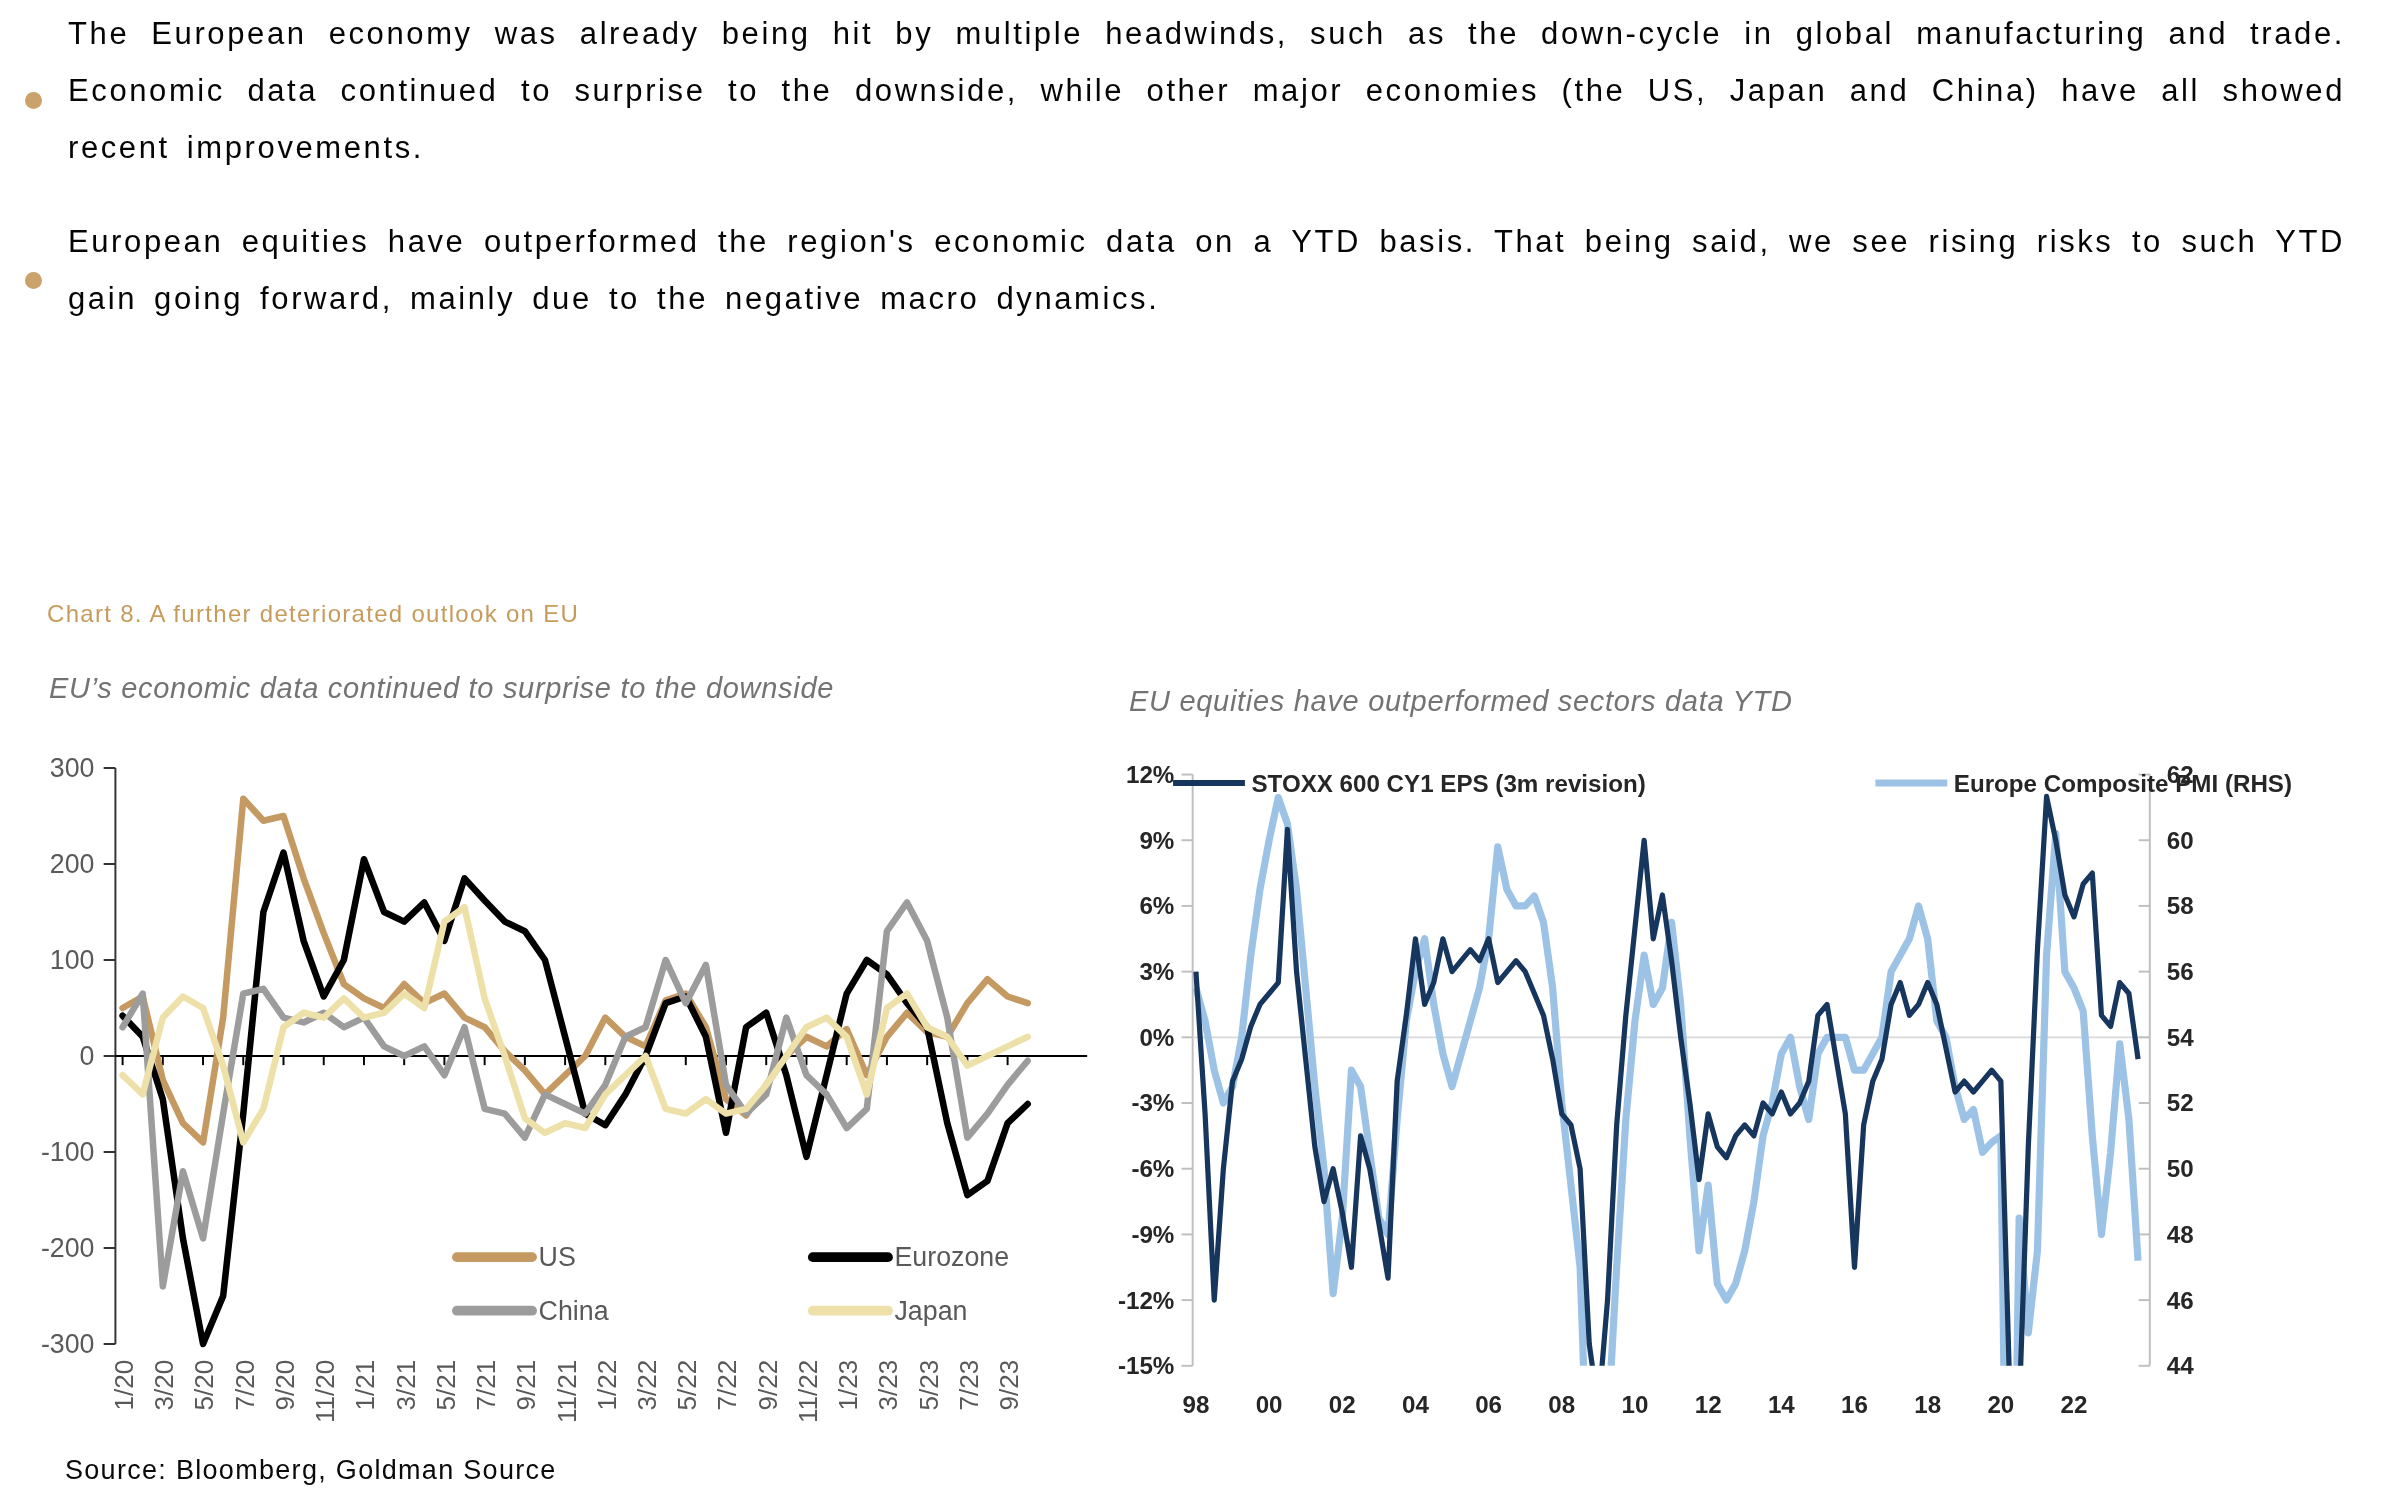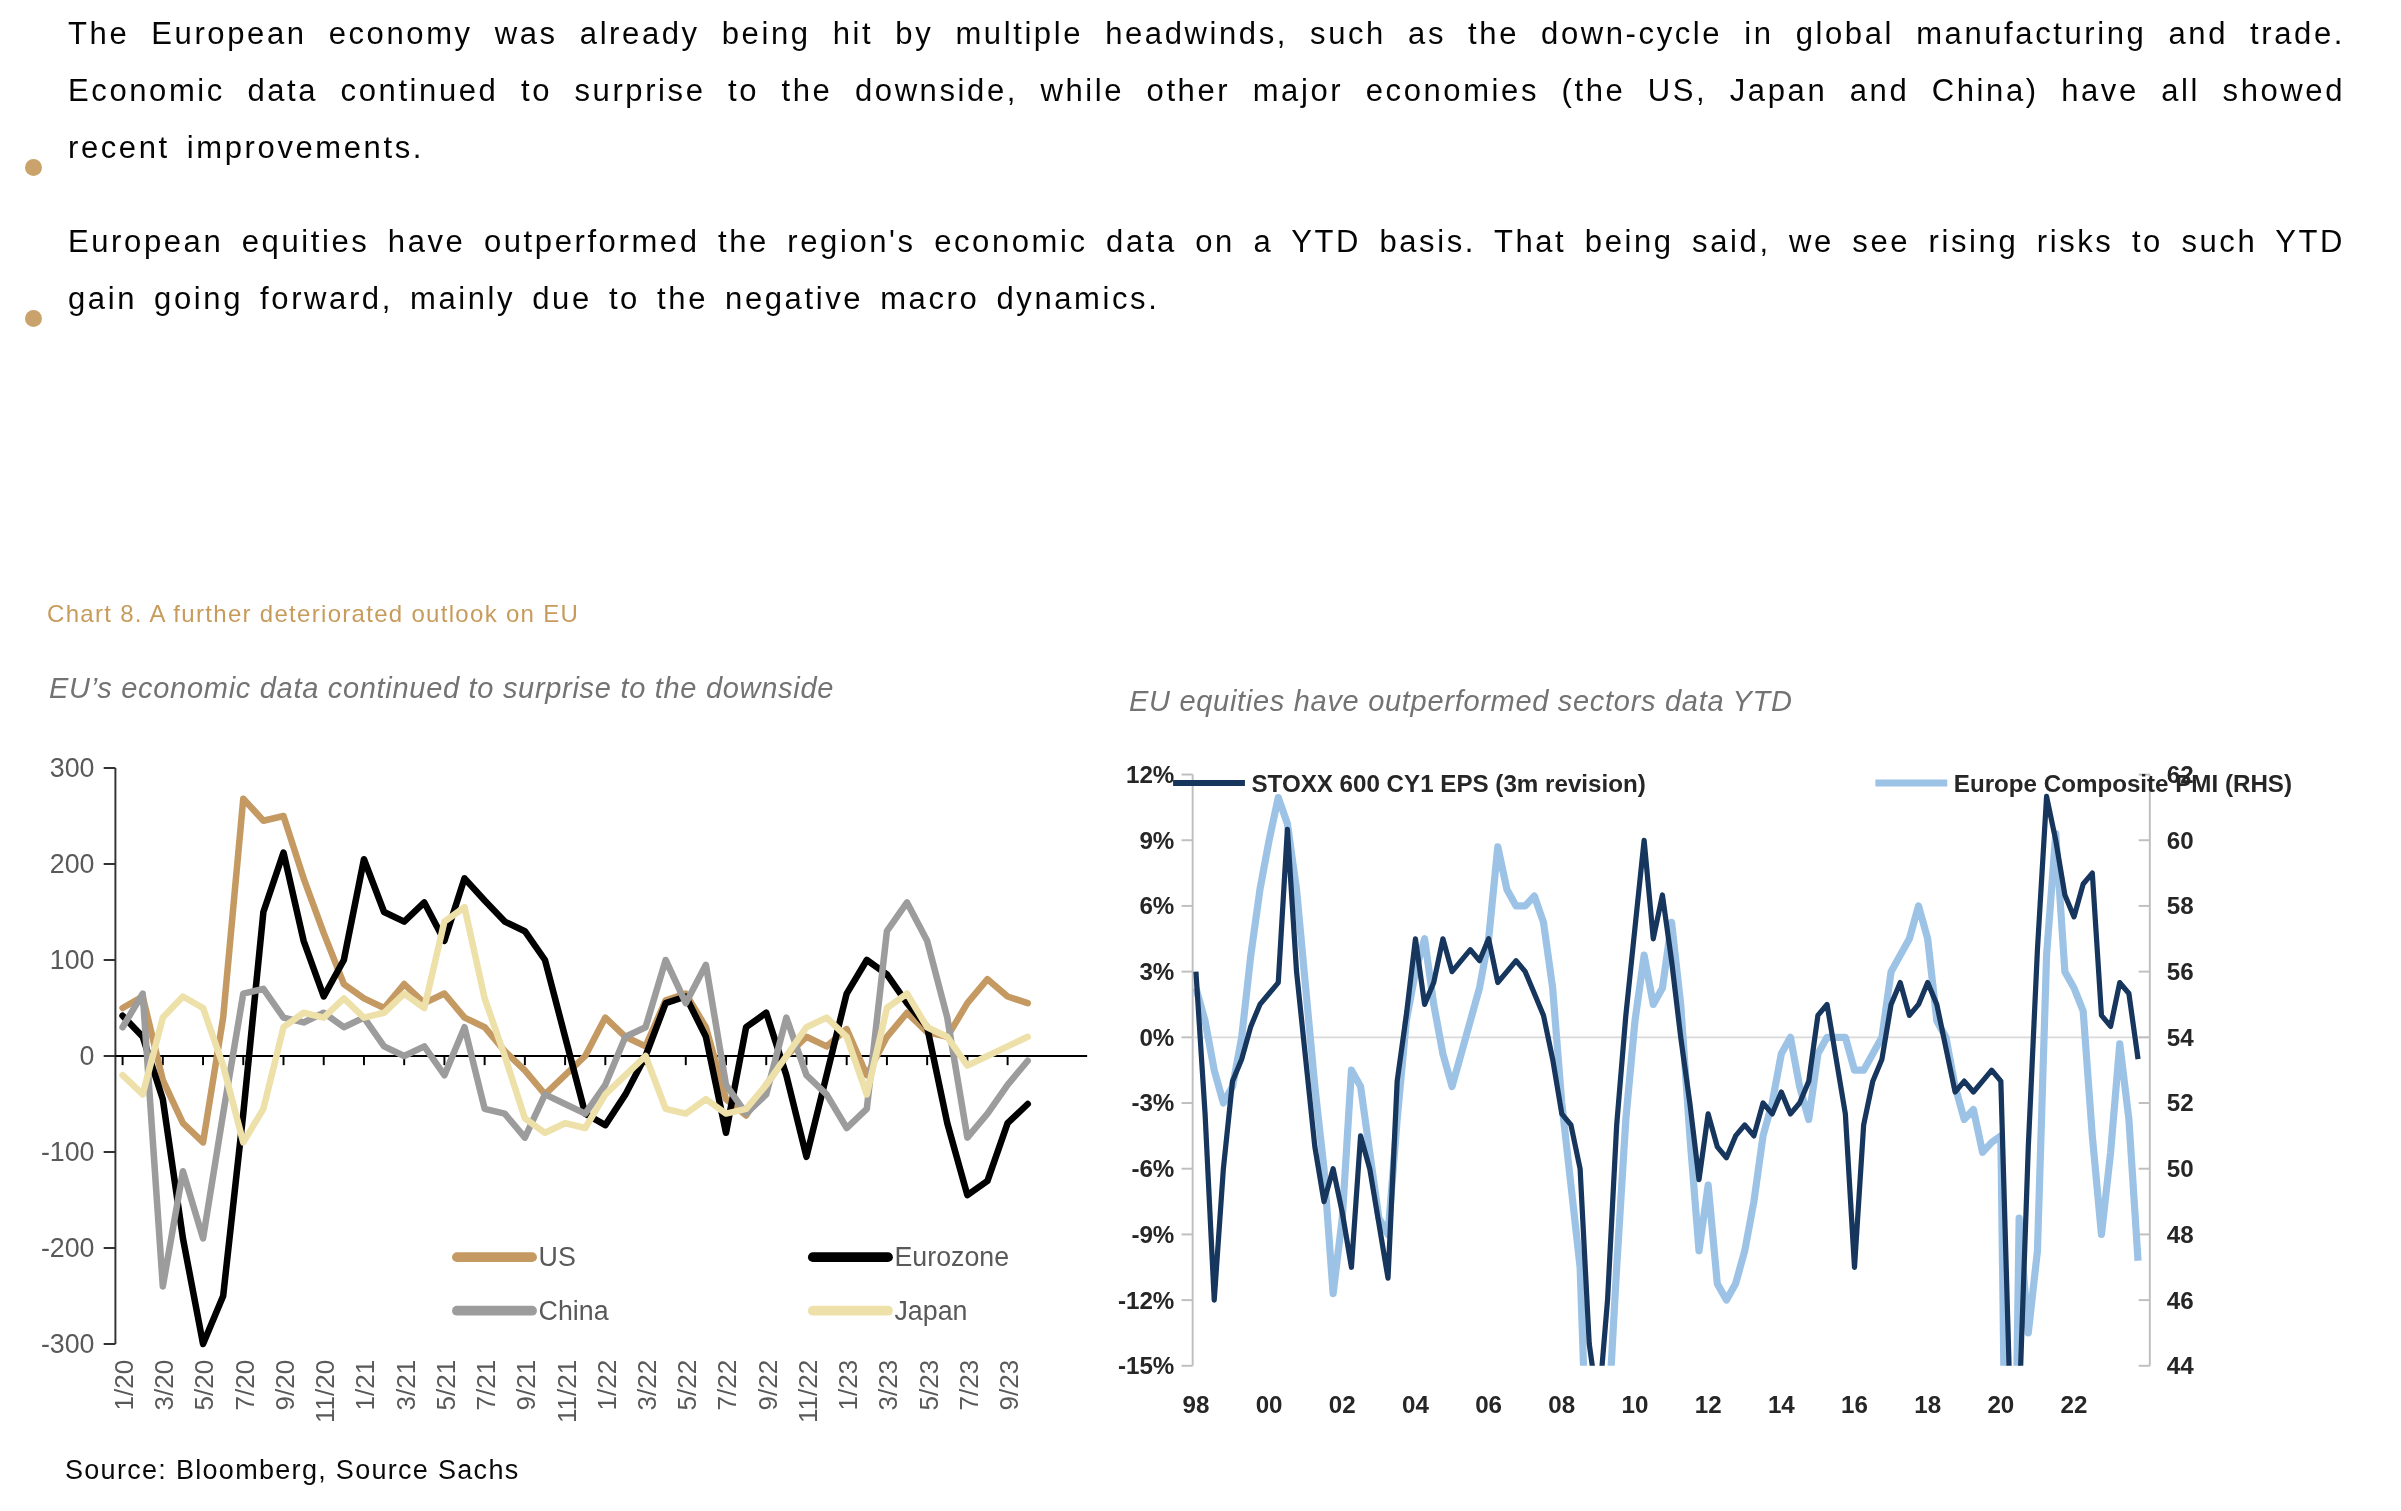--- a/index.html
+++ b/index.html
@@ -1,20 +1,20 @@
 <!DOCTYPE html>
 <html style="font-size:10.5px"><head>
 <meta charset="utf-8">
 <style>
   html,body{margin:0;padding:0;background:#ffffff;}
   .page{position:relative;width:2401px;height:1512px;background:#ffffff;overflow:hidden;
         font-family:"Liberation Sans",sans-serif;color:#050505;}
   
   .bullets{position:absolute;left:25px;top:5.2px;width:2323px;}
-  .bullet{display:flex;align-items:flex-end;}
+  .bullet{display:flex;align-items:center;}
   .bullet + .bullet{margin-top:37px;}
   .dot{flex:0 0 17px;width:17px;height:17px;border-radius:50%;background:#C9A36B;margin-top:20px;}
   .btext{margin-left:26px;width:2277px;font-size:31px;line-height:57px;letter-spacing:2.6px;
          word-spacing:5.9px;text-align:justify;color:#050505;}
   
   .heading{position:absolute;left:47px;top:600px;font-size:24px;letter-spacing:1.3px;color:#C79B5C;}
   .subtitle{position:absolute;font-size:29px;font-style:italic;letter-spacing:0.7px;color:#737373;}
   #subtitle-left{left:49px;top:672px;}
   #subtitle-right{left:1129px;top:685px;}
   
@@ -190,16 +190,16 @@
         <text x="1474" y="1002" text-anchor="middle" font-size="37" font-weight="700" fill="#262626">22</text>
         <polyline points="130.0,351.8 144.0,402.1 158.0,477.5 172.0,527.8 186.0,502.6 200.0,427.2 214.0,301.5 228.0,201.0 242.0,125.6 256.0,60.2 270.0,100.4 284.0,201.0 298.0,351.8 312.0,502.6 326.0,628.3 340.0,819.4 354.0,703.8 368.0,477.5 382.0,502.6 396.0,603.2 410.0,703.8 424.0,728.9 438.0,552.9 452.0,402.1 466.0,326.7 480.0,276.4 494.0,376.9 508.0,452.4 522.0,502.6 536.0,452.4 550.0,402.1 564.0,351.8 578.0,276.4 592.0,135.6 606.0,201.0 620.0,226.1 634.0,226.1 648.0,211.0 662.0,251.3 676.0,351.8 690.0,527.8 704.0,653.5 718.0,779.2 732.0,1181.4 746.0,1307.1 760.0,1030.6 774.0,779.2 788.0,552.9 802.0,402.1 816.0,301.5 830.0,376.9 844.0,351.8 858.0,251.3 872.0,376.9 886.0,578.1 900.0,754.0 914.0,653.5 928.0,804.3 942.0,829.4 956.0,804.3 970.0,754.0 984.0,678.6 998.0,578.1 1012.0,527.8 1026.0,452.4 1040.0,427.2 1054.0,502.6 1068.0,552.9 1082.0,452.4 1096.0,427.2 1110.0,427.2 1124.0,427.2 1138.0,477.5 1152.0,477.5 1166.0,452.4 1180.0,427.2 1194.0,326.7 1208.0,301.5 1222.0,276.4 1236.0,226.1 1250.0,276.4 1264.0,402.1 1278.0,427.2 1292.0,502.6 1306.0,552.9 1320.0,537.8 1334.0,603.2 1348.0,588.1 1362.0,578.1 1376.0,1659.0 1390.0,703.8 1404.0,879.7 1418.0,754.0 1432.0,301.5 1446.0,115.5 1460.0,326.7 1474.0,351.8 1488.0,387.0 1502.0,578.1 1516.0,728.9 1530.0,603.2 1544.0,437.3 1558.0,552.9 1572.0,769.1" fill="none" stroke="#9CC3E5" stroke-width="11" stroke-linejoin="round" clip-path="url(#rplot)"></polyline>
         <polyline points="130.0,326.7 144.0,544.5 158.0,829.4 172.0,628.3 186.0,494.3 200.0,460.7 214.0,410.5 228.0,376.9 242.0,360.2 256.0,343.4 270.0,108.8 284.0,326.7 298.0,460.7 312.0,594.8 326.0,678.6 340.0,628.3 354.0,695.4 368.0,779.2 382.0,578.1 396.0,628.3 410.0,712.1 424.0,795.9 438.0,494.3 452.0,393.7 466.0,276.4 480.0,376.9 494.0,343.4 508.0,276.4 522.0,326.7 536.0,309.9 550.0,293.1 564.0,309.9 578.0,276.4 592.0,343.4 606.0,326.7 620.0,309.9 634.0,326.7 648.0,360.2 662.0,393.7 676.0,460.7 690.0,544.5 704.0,561.3 718.0,628.3 732.0,896.5 746.0,997.0 760.0,829.4 774.0,561.3 788.0,393.7 802.0,259.6 816.0,125.6 830.0,276.4 844.0,209.4 858.0,309.9 872.0,427.2 886.0,527.8 900.0,645.1 914.0,544.5 928.0,594.8 942.0,611.6 956.0,578.1 970.0,561.3 984.0,578.1 998.0,527.8 1012.0,544.5 1026.0,511.0 1040.0,544.5 1054.0,527.8 1068.0,494.3 1082.0,393.7 1096.0,376.9 1110.0,460.7 1124.0,544.5 1138.0,779.2 1152.0,561.3 1166.0,494.3 1180.0,460.7 1194.0,376.9 1208.0,343.4 1222.0,393.7 1236.0,376.9 1250.0,343.4 1264.0,376.9 1278.0,444.0 1292.0,511.0 1306.0,494.3 1320.0,511.0 1334.0,494.3 1348.0,477.5 1362.0,494.3 1376.0,980.3 1390.0,997.0 1404.0,594.8 1418.0,293.1 1432.0,58.5 1446.0,125.6 1460.0,209.4 1474.0,242.9 1488.0,192.6 1502.0,175.8 1516.0,393.7 1530.0,410.5 1544.0,343.4 1558.0,360.2 1572.0,460.7" fill="none" stroke="#17365D" stroke-width="8" stroke-linejoin="round" clip-path="url(#rplot)"></polyline>
         <line x1="95" y1="38" x2="205" y2="38" stroke="#17365D" stroke-width="9"></line>
         <text x="215" y="51" font-size="37" font-weight="700" fill="#262626">STOXX 600 CY1 EPS (3m revision)</text>
         <line x1="1170" y1="38" x2="1280" y2="38" stroke="#9CC3E5" stroke-width="11"></line>
         <text x="1290" y="51" font-size="37" font-weight="700" fill="#262626">Europe Composite PMI (RHS)</text>
       </svg>
   </div>
 
-  <div class="source">Source: Bloomberg, Source Sachs</div>
+  <div class="source">Source: Bloomberg, Goldman Source</div>
 
 </div>
 
 
 </body></html>

